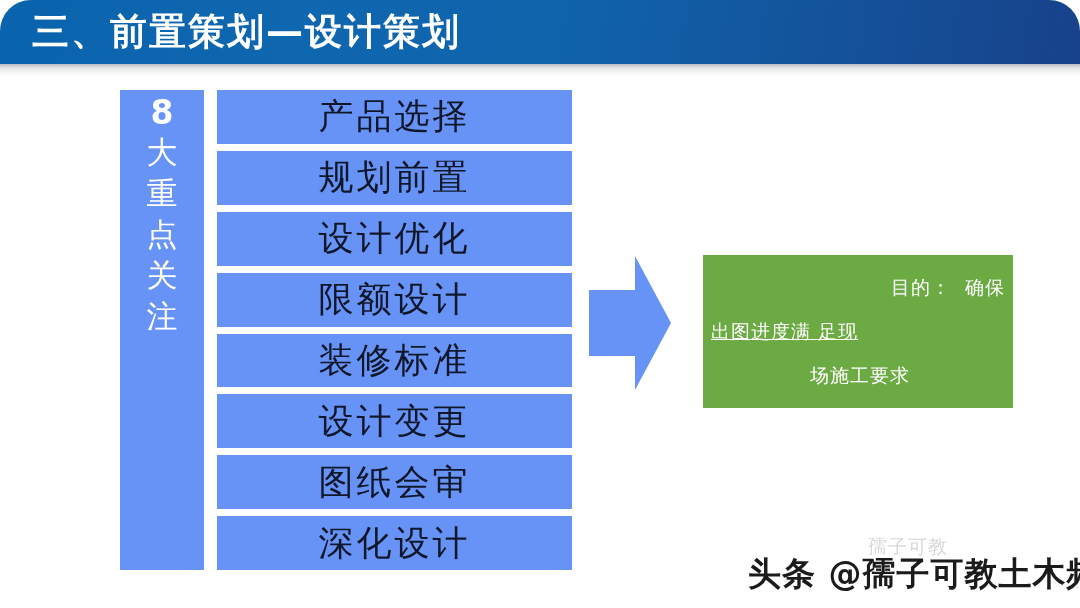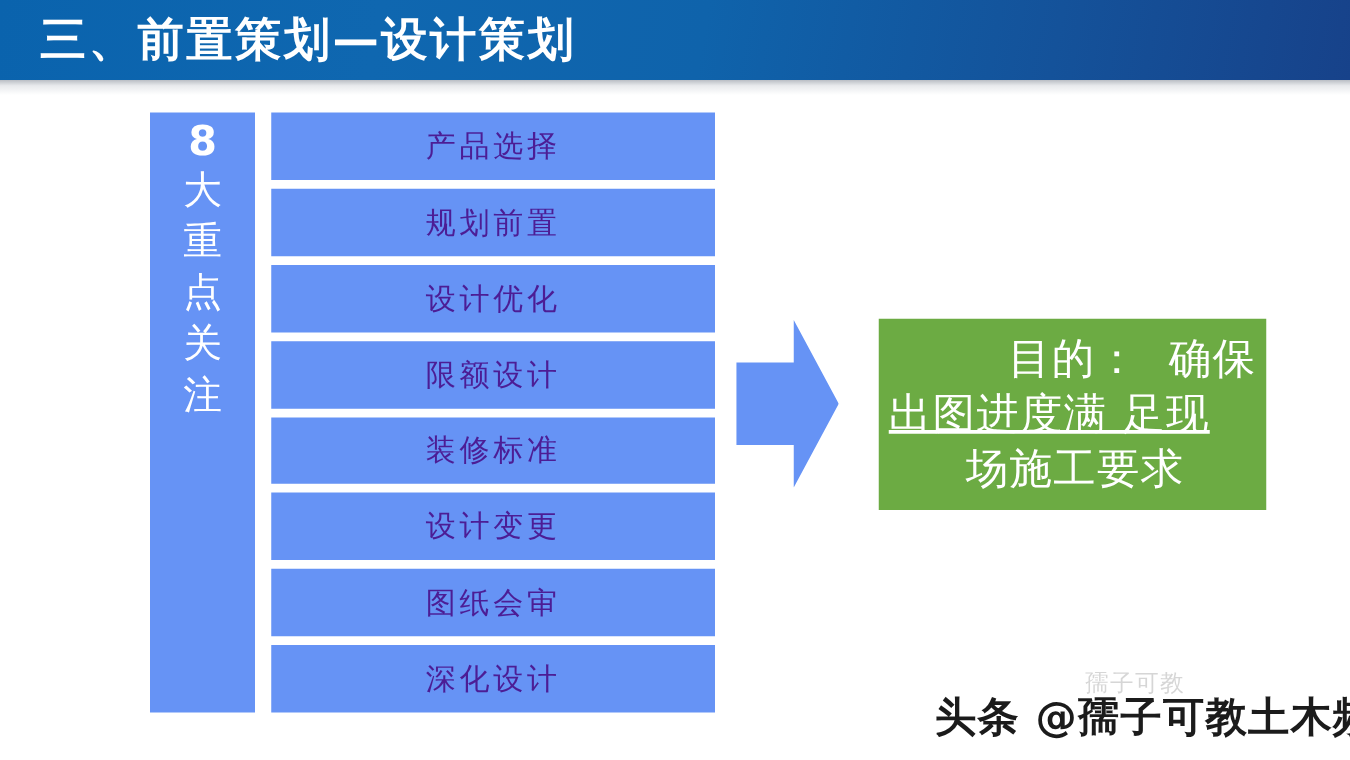--- a/index.html
+++ b/index.html
@@ -11,20 +11,21 @@
   body {
     font-family: "Liberation Sans", "DejaVu Sans", sans-serif;
   }
 
   #slide {
     position: relative;
     width: 1080px;
     height: 608px;
     background: #ffffff;
     overflow: hidden;
+    border-radius: 31px;
   }
 
   
   #header-bar {
     position: absolute;
     left: 0;
     top: 0;
     width: 1080px;
     height: 64px;
     background: linear-gradient(100deg,
@@ -95,25 +96,25 @@
     top: 90px;
     width: 355px;
     height: 480px;
     display: flex;
     flex-direction: column;
     gap: 7px;
   }
   .point-box {
     flex: 1 1 0;
     background: #6693f5;
-    color: #4c1d95;
+    color: #0f172a;
     display: flex;
     align-items: center;
     justify-content: center;
-    font-size: 24px;
+    font-size: 35px;
     letter-spacing: 3px;
     font-family: "DejaVu Serif", "Liberation Serif", serif;
   }
 
   
   #flow-arrow {
     position: absolute;
     left: 589px;
     top: 256px;
     width: 82px;
@@ -131,21 +132,21 @@
     color: #ffffff;
     box-sizing: border-box;
     padding: 10px 4px 4px 4px;
     display: flex;
     flex-direction: column;
     justify-content: flex-start;
     align-items: stretch;
     font-family: "DejaVu Serif", "Liberation Serif", serif;
   }
   .purpose-line {
-    font-size: 34px;
+    font-size: 19px;
     line-height: 44px;
     letter-spacing: 1px;
     white-space: pre;
   }
   .purpose-line.line-1 { text-align: right; padding-right: 4px; }
   .purpose-line.line-2 { text-align: left; padding-left: 4px; text-decoration: underline; }
   .purpose-line.line-3 { text-align: center; padding-left: 4px; }
 
   
   #watermark {

